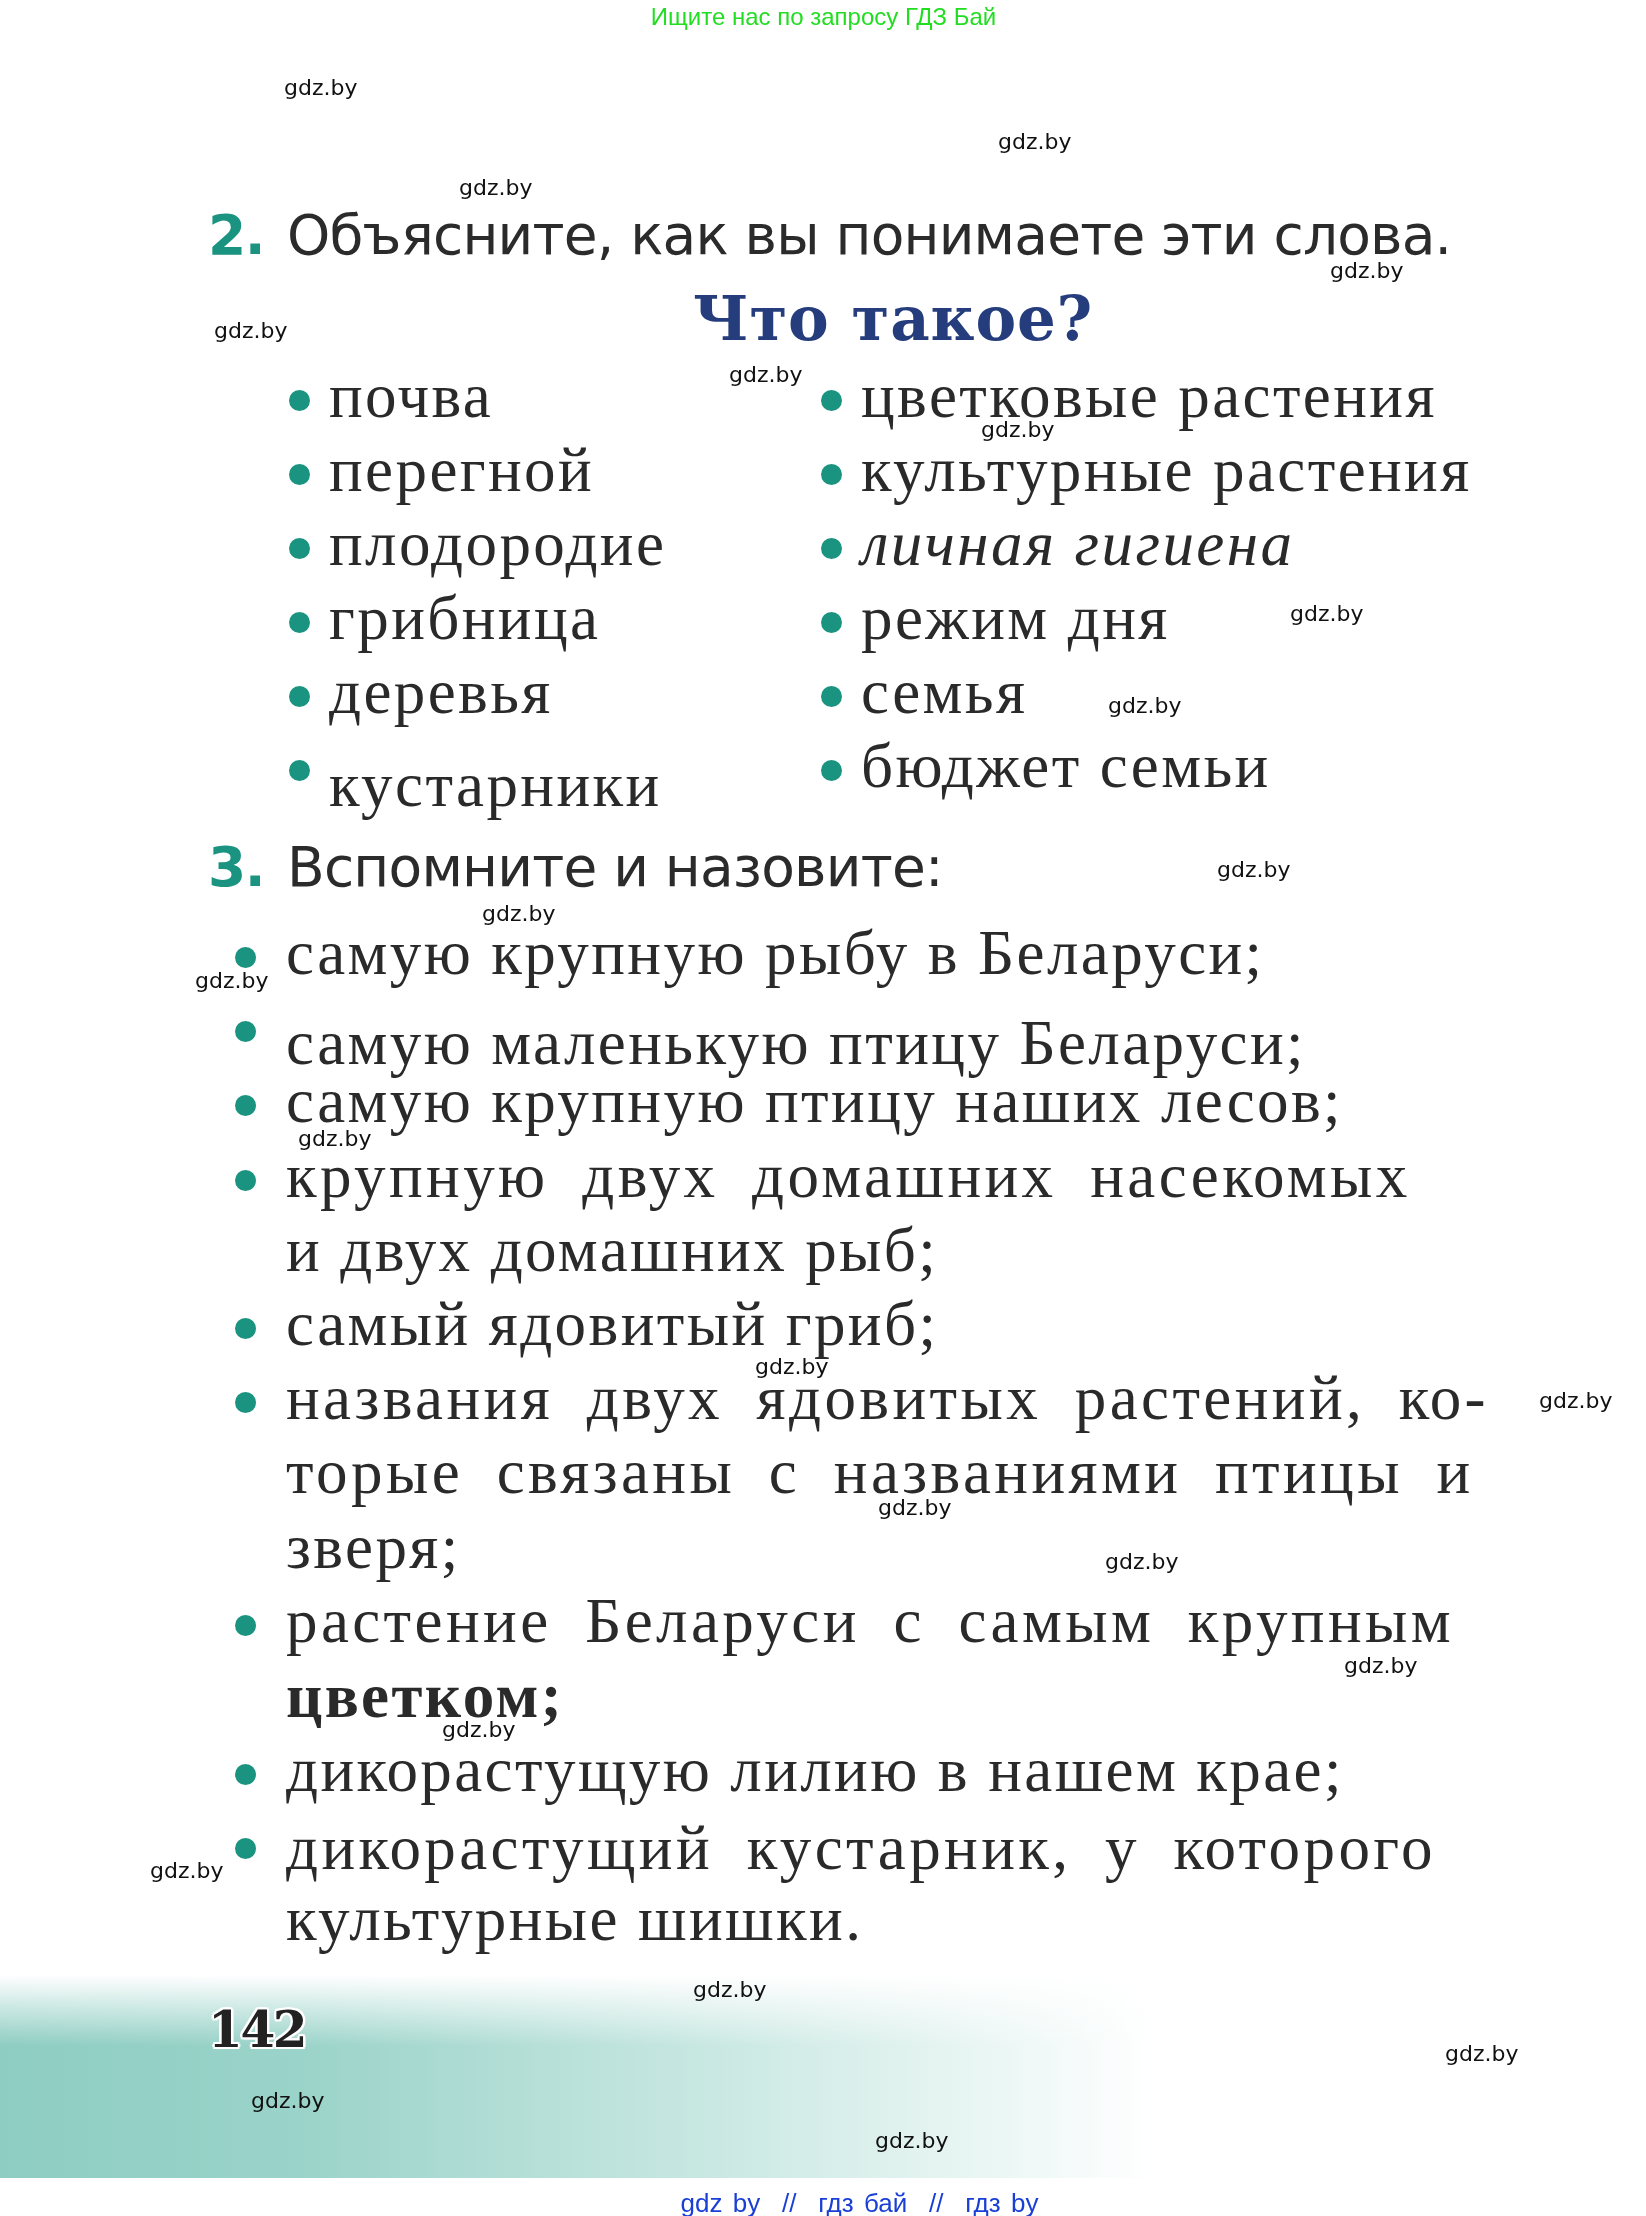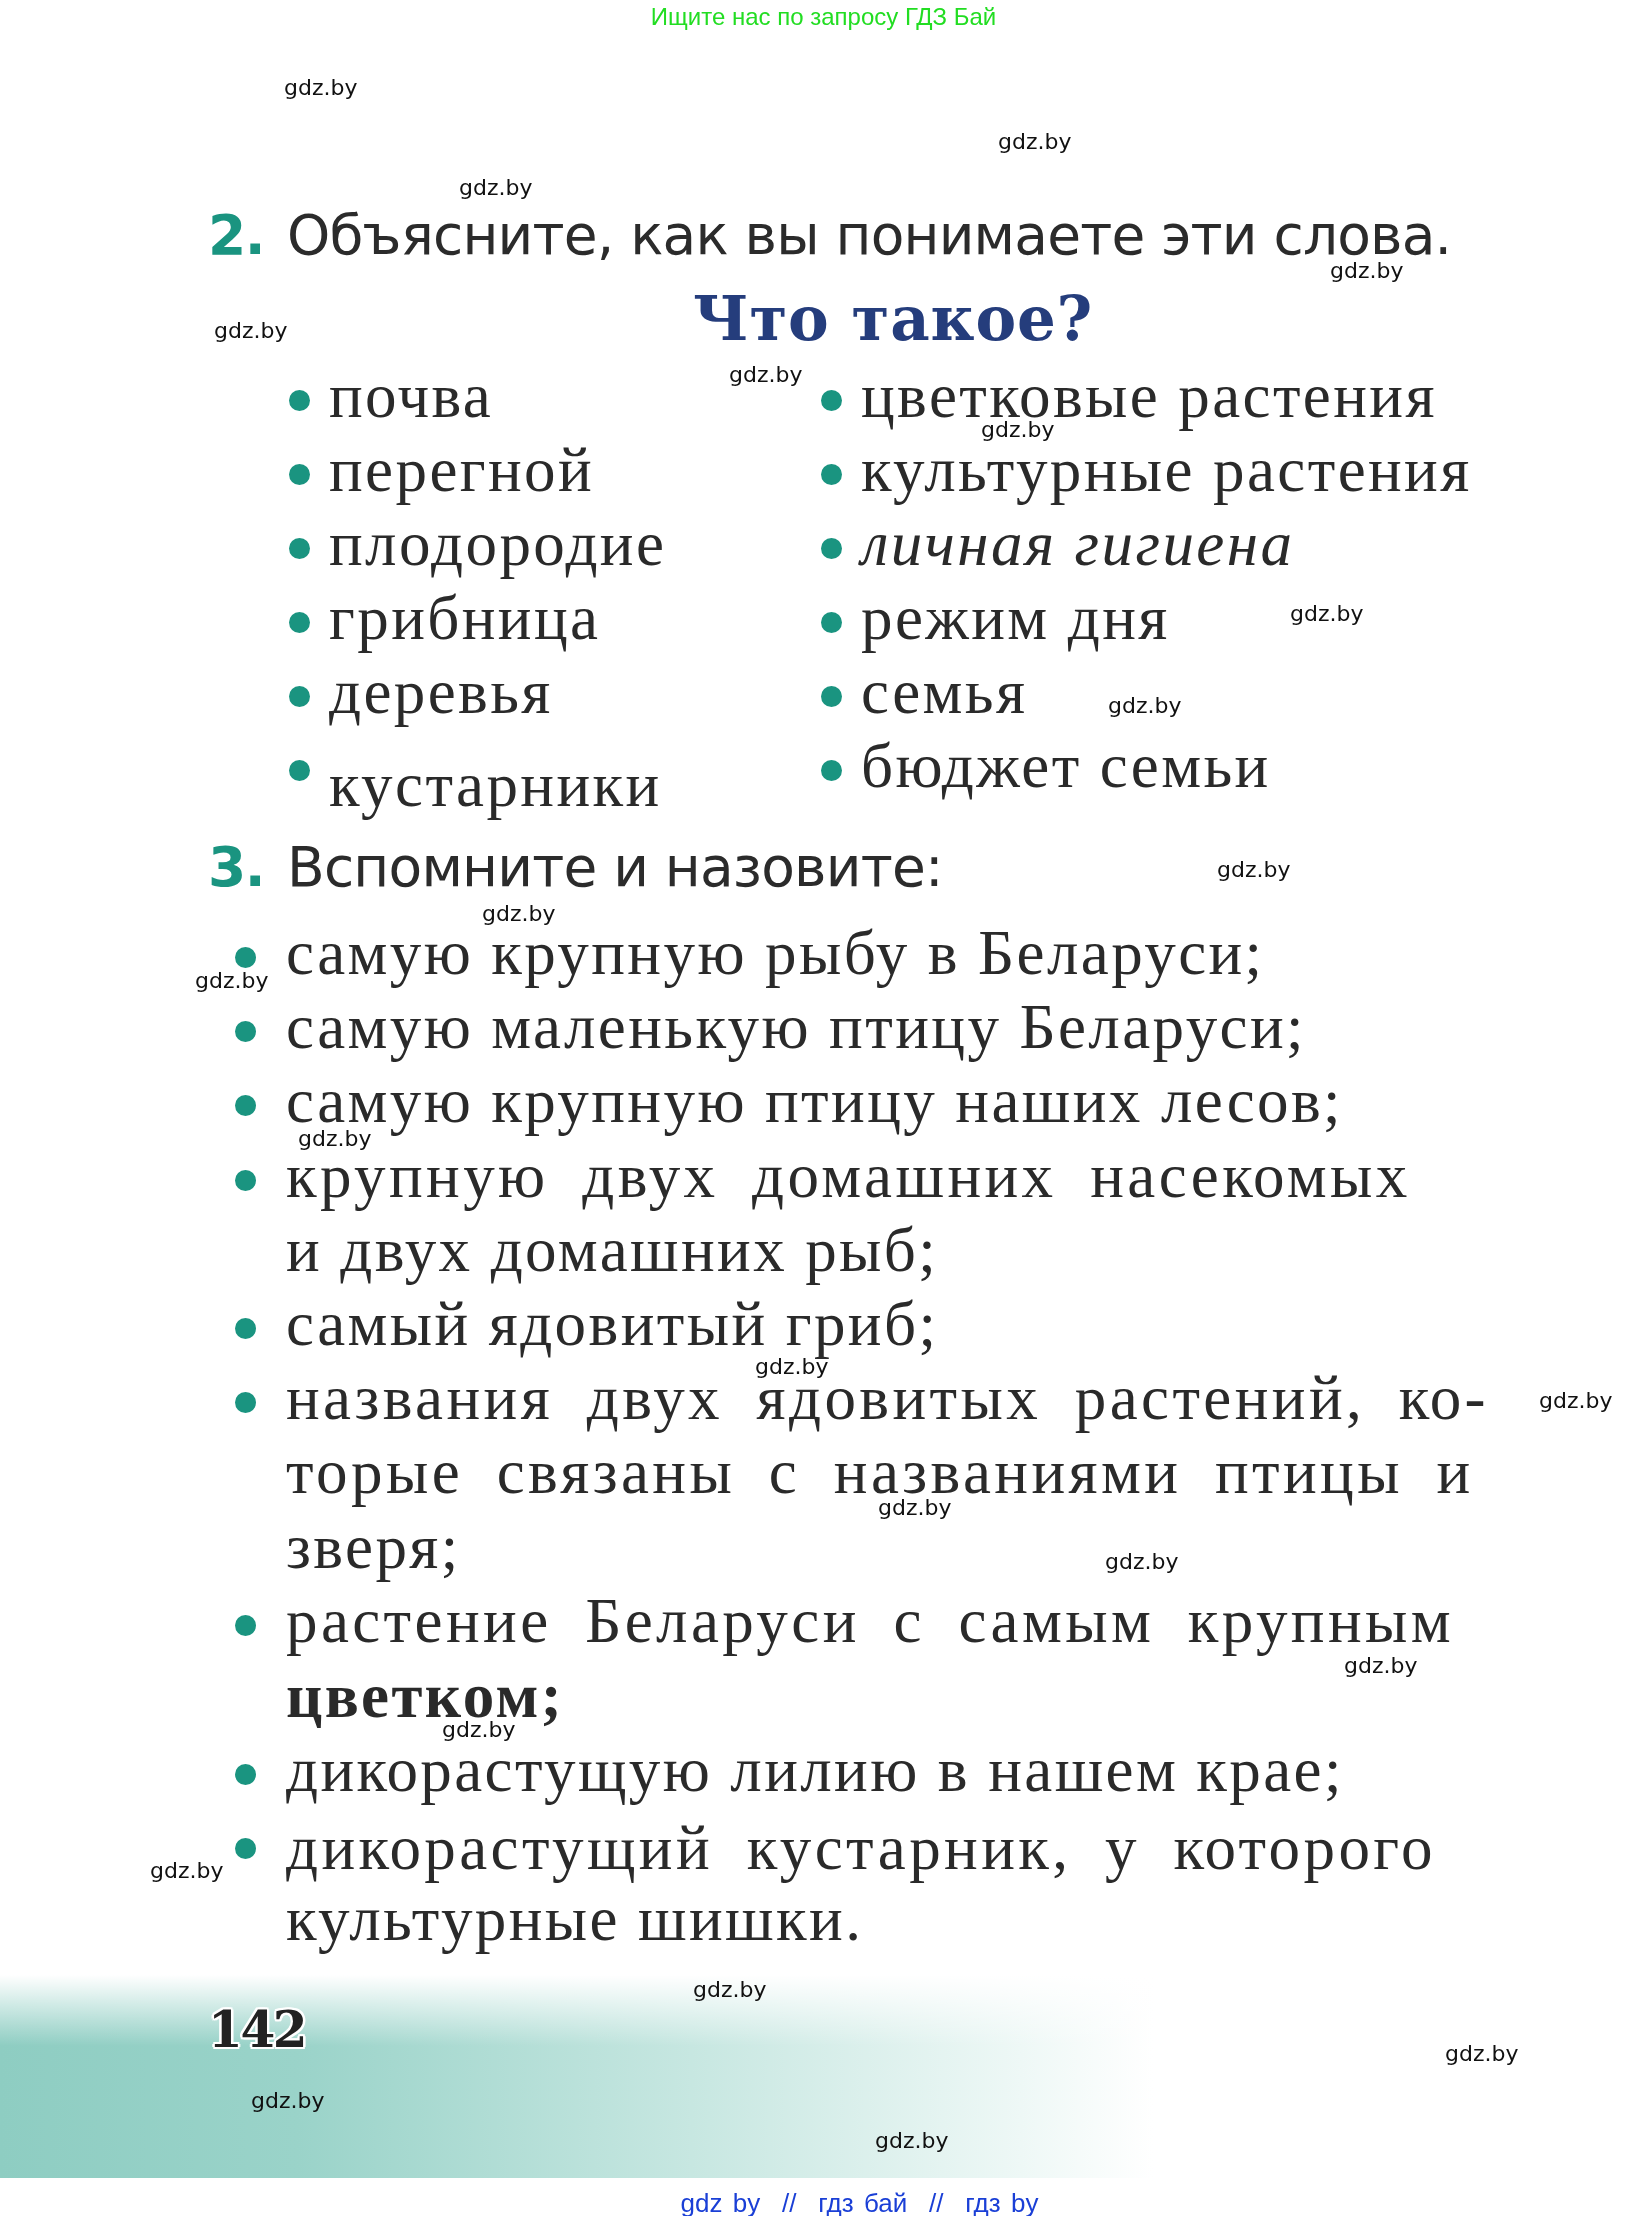--- a/index.html
+++ b/index.html
@@ -140,21 +140,21 @@
 <div class="task-num" style="left:208px; top:840px;">3.</div>
 <div class="task-title" style="left:287px; top:840px;">Вспомните и назовите:</div>
 
 <div id="task3-lines">
     <div class="row" style="left: 0px; top: 916px;">
       <span class="dot" style="left: 235px; top: 31px;"></span>
       <span class="txt" style="left: 286px; top: 0px;">самую крупную рыбу в Беларуси;</span>
     </div>
     <div class="row" style="left: 0px; top: 990px;">
       <span class="dot" style="left: 235px; top: 31px;"></span>
-      <span class="txt" style="left: 286px; top: 0px;">самую маленькую птицу Беларуси;</span>
+      <span class="txt" style="left: 286px; top: 16px;">самую маленькую птицу Беларуси;</span>
     </div>
     <div class="row" style="left: 0px; top: 1064px;">
       <span class="dot" style="left: 235px; top: 31px;"></span>
       <span class="txt" style="left: 286px; top: 0px;">самую крупную птицу наших лесов;</span>
     </div>
     <div class="row" style="left: 0px; top: 1139px;">
       <span class="dot" style="left: 235px; top: 31px;"></span>
       <span class="txt justify" style="left: 286px; top: 0px;">крупную двух домашних насекомых</span>
     </div>
     <div class="row" style="left: 0px; top: 1213px;">

